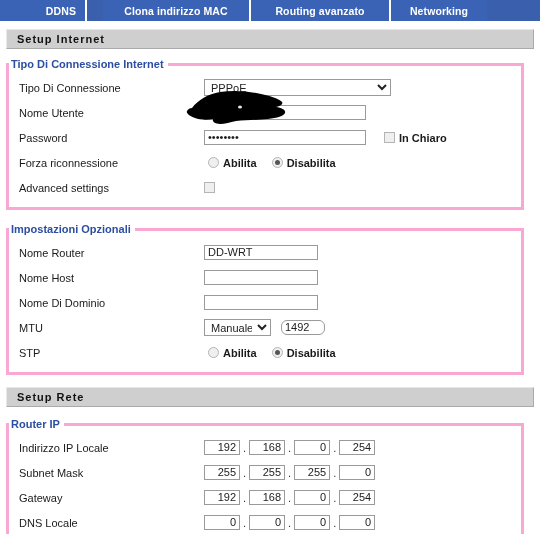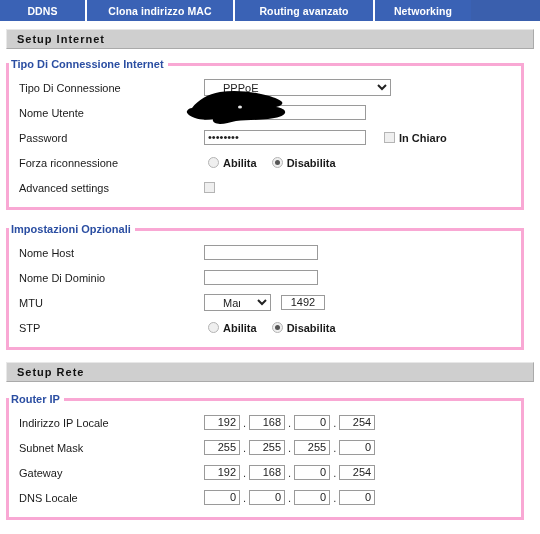--- a/index.html
+++ b/index.html
@@ -106,32 +106,32 @@
     font-size: 11px;
     height: 15px;
     line-height: 15px;
     padding: 0 3px;
     border: 1px solid #9a9a9a;
     background: #ffffff;
     box-sizing: border-box;
     color: #222;
   }
   input.wide { width: 162px; }
-  input.mtu  { width: 44px; text-align: center; }
+  input.mtu  { width: 44px; text-align: left; border-radius: 6px; }
   input.octet{ width: 36px; text-align: right; }
 
   select.sel {
     font-family: "Liberation Sans", sans-serif;
     font-size: 11px;
     height: 17px;
     border: 1px solid #9a9a9a;
     background: #ffffff;
     box-sizing: border-box;
     color: #222;
-    padding: 0 14px;
+    padding: 0 2px;
   }
   select.conn { width: 187px; }
   select.mtusel { width: 67px; }
 
   .dot { padding: 0 3px; color: #333; font-size: 11px; }
 
   
   .radio-wrap, .check-wrap {
     display: flex;
     align-items: center;
@@ -177,24 +177,24 @@
     top: 89px;
     width: 112px;
     height: 38px;
     pointer-events: none;
   }
 </style>
 </head>
 <body>
 
 <div class="navbar">
-  <div class="nav-tab" style="flex:0 0 67px;">
+  <div class="nav-tab" style="flex:0 0 67px;justify-content:flex-end;">
     <span>DDNS</span>
   </div>
-  <div class="nav-tab" style="flex:0 0 128px;">
+  <div class="nav-tab" style="flex:0 0 128px;margin-left:16px;">
     <span>Clona indirizzo MAC</span>
   </div>
   <div class="nav-tab" style="flex:0 0 120px;">
     <span>Routing avanzato</span>
   </div>
   <div class="nav-tab" style="flex:0 0 78px;">
     <span>Networking</span>
   </div>
 
 </div>
@@ -254,20 +254,26 @@
       <div class="label">Advanced settings</div>
       <div class="control">
         <span class="cbox"></span>
       </div>
     </div>
   </fieldset>
 
   <fieldset class="group" style="margin-top:13px;">
     <legend>Impostazioni Opzionali</legend>
 
+    <div class="row">
+      <div class="label">Nome Router</div>
+      <div class="control">
+        <input class="txt" style="width: 114px;" type="text" value="DD-WRT">
+      </div>
+    </div>
 
     <div class="row">
       <div class="label">Nome Host</div>
       <div class="control">
         <input class="txt" style="width: 114px;" type="text" value="">
       </div>
     </div>
 
     <div class="row">
       <div class="label">Nome Di Dominio</div>

